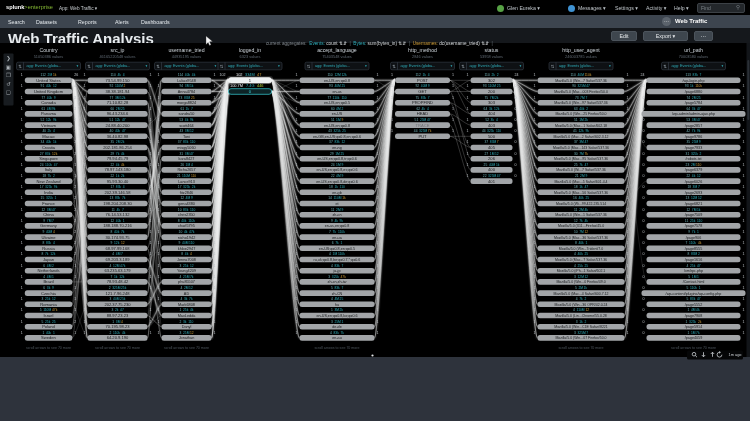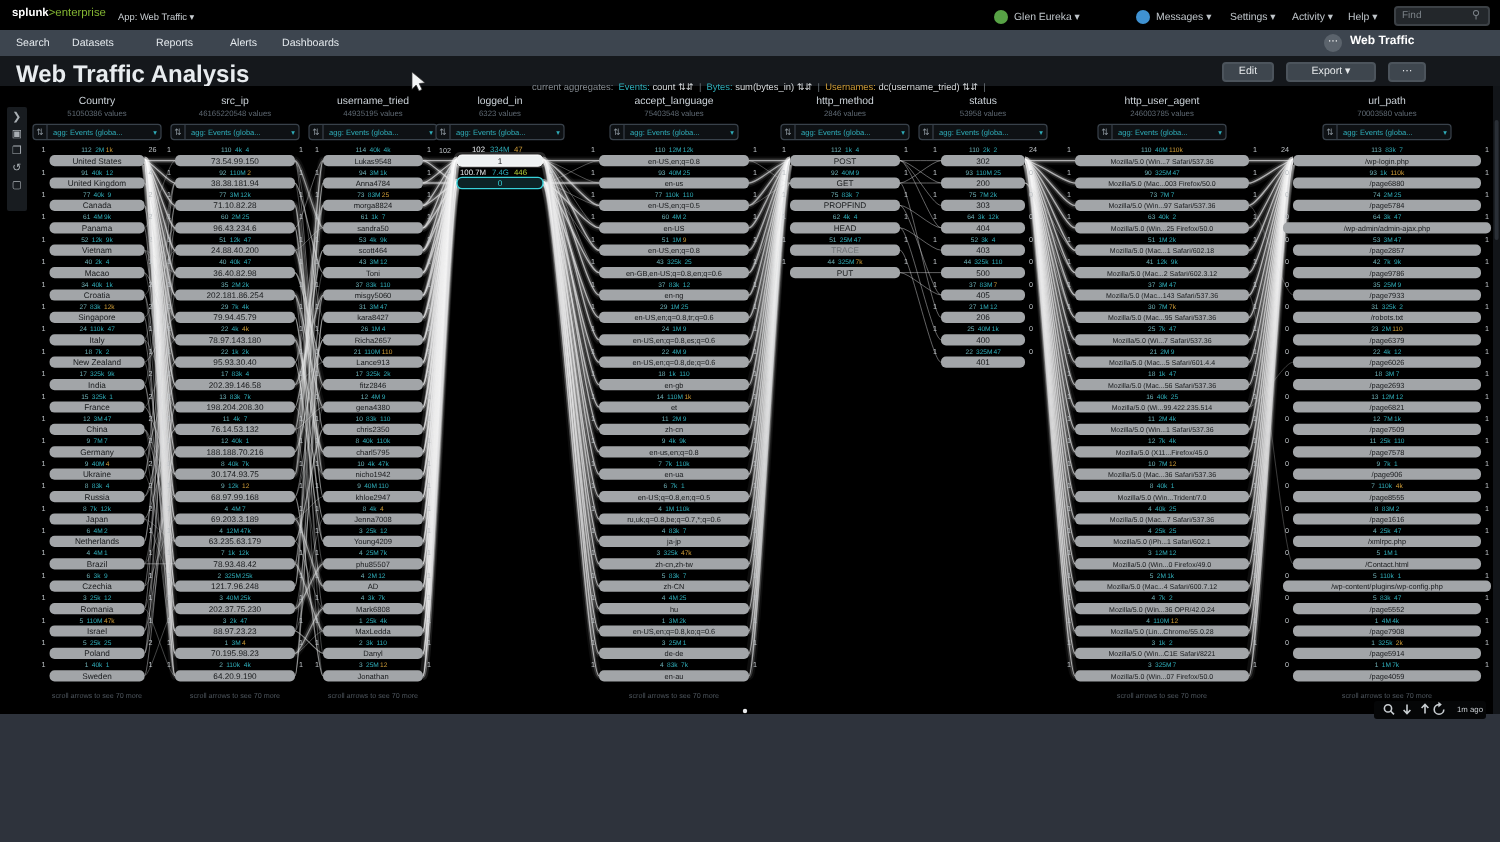--- a/index.html
+++ b/index.html
@@ -31,21 +31,21 @@
 <div id="navbar">
   <span class="nv" style="left:8px;">Search</span>
   <span class="nv" style="left:36px;">Datasets</span>
   <span class="nv" style="left:78px;">Reports</span>
   <span class="nv" style="left:115px;">Alerts</span>
   <span class="nv" style="left:141px;">Dashboards</span>
   <span class="abs" style="left:662px;top:1.5px;width:9px;height:9px;border-radius:50%;background:#5b636c;color:#fff;font-size:5px;text-align:center;line-height:9px;">⋯</span>
   <span class="abs" style="left:675px;top:3px;font-size:6px;color:#fff;font-weight:bold;">Web Traffic</span>
 </div>
 <div id="titlebar">
-  <span class="abs" style="left:8px;top:2px;font-size:12px;font-weight:bold;color:#e8ecef;">Web Traffic Analysis</span>
+  <span class="abs" style="left:8px;top:2px;font-size:15px;font-weight:bold;color:#e8ecef;">Web Traffic Analysis</span>
   <span class="btn" style="left:611px;width:26px;">Edit</span>
   <span class="btn" style="left:643px;width:45px;">Export&nbsp;▾</span>
   <span class="btn" style="left:694px;width:19px;">⋯</span>
 </div>
 <svg class="abs" style="left:0;top:0;" width="750" height="421" viewBox="0 0 750 421" font-family="Liberation Sans, sans-serif">
   <rect x="0" y="43" width="750" height="314" fill="#000000"></rect>
   <text x="266" y="45" font-size="4.7"><tspan fill="#848b92">current aggregates:&nbsp; </tspan><tspan fill="#2fadb9">Events:</tspan><tspan fill="#d6dadd"> count ⇅⇵ </tspan><tspan fill="#6e767d">&nbsp;|&nbsp; </tspan><tspan fill="#2fadb9">Bytes:</tspan><tspan fill="#d6dadd"> sum(bytes_in) ⇅⇵ </tspan><tspan fill="#6e767d">&nbsp;|&nbsp; </tspan><tspan fill="#cf9d38">Usernames:</tspan><tspan fill="#d6dadd"> dc(username_tried) ⇅⇵ </tspan><tspan fill="#6e767d">&nbsp;|</tspan></text>
 <path d="M72.2 80.3C75.6 80.3 84.1 80.3 87.5 80.3" stroke="#ffffff" stroke-width="4.2" fill="none" opacity="0.05"></path>
 <path d="M72.2 80.3C75.6 80.3 84.1 80.3 87.5 80.3" stroke="#ffffff" stroke-width="2.2" fill="none" opacity="0.17"></path>
 <path d="M72.2 80.3C75.6 80.3 84.1 80.3 87.5 80.3" stroke="#d9dadb" stroke-width="0.7" fill="none" opacity="0.75"></path>

